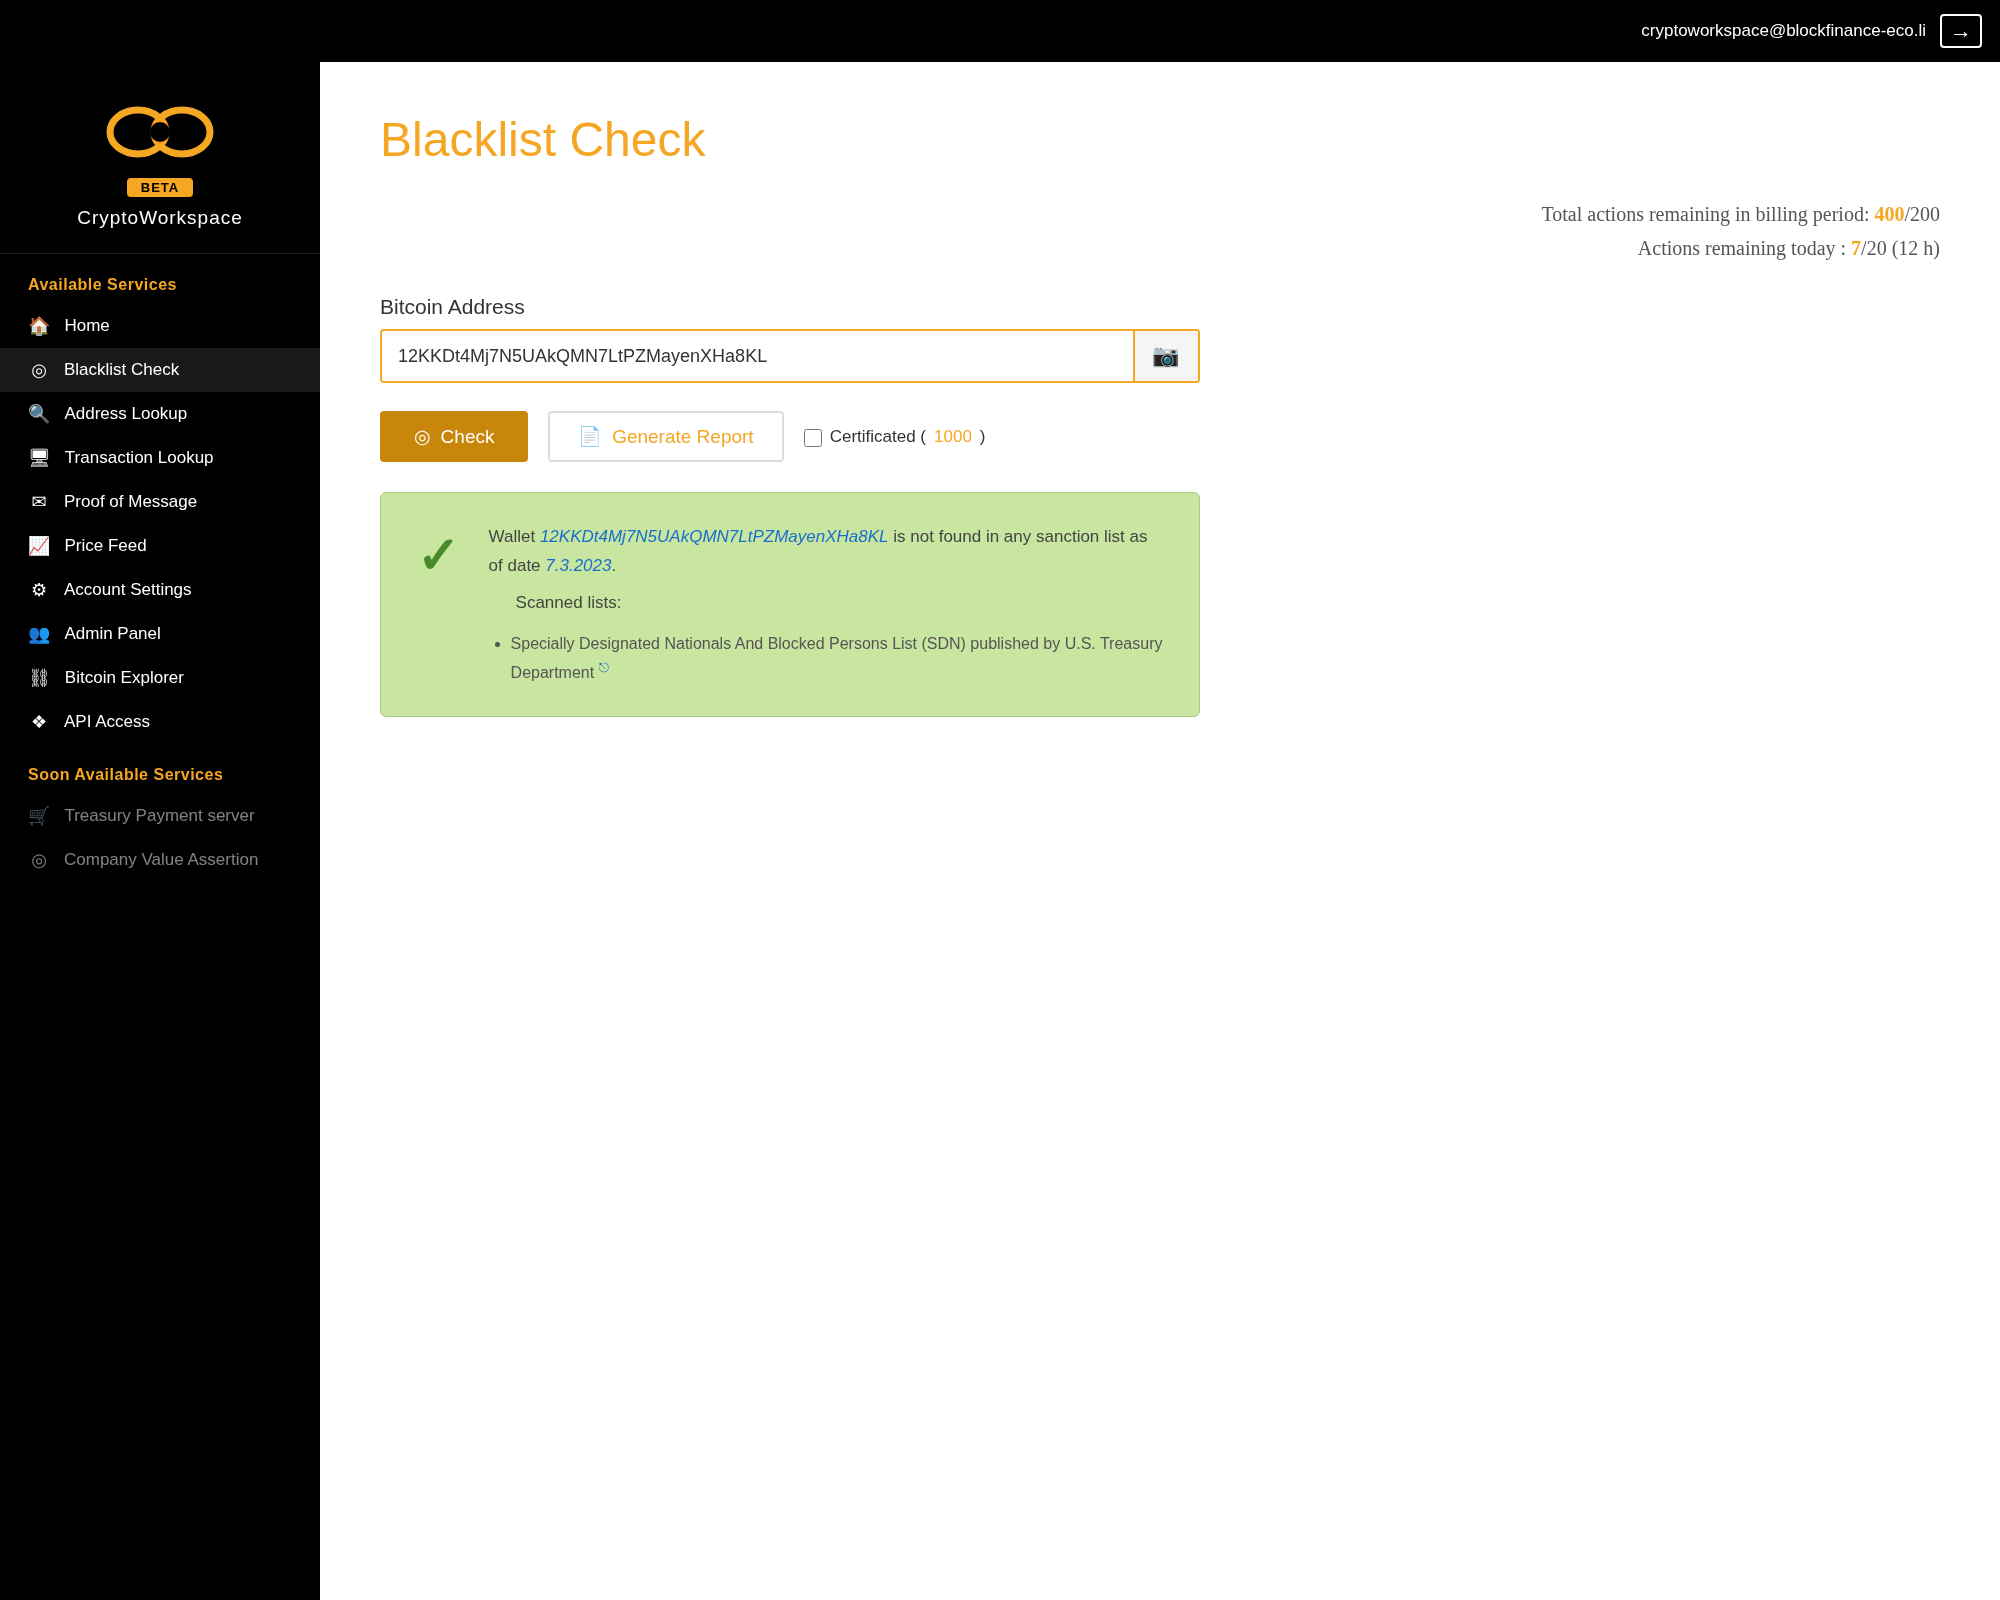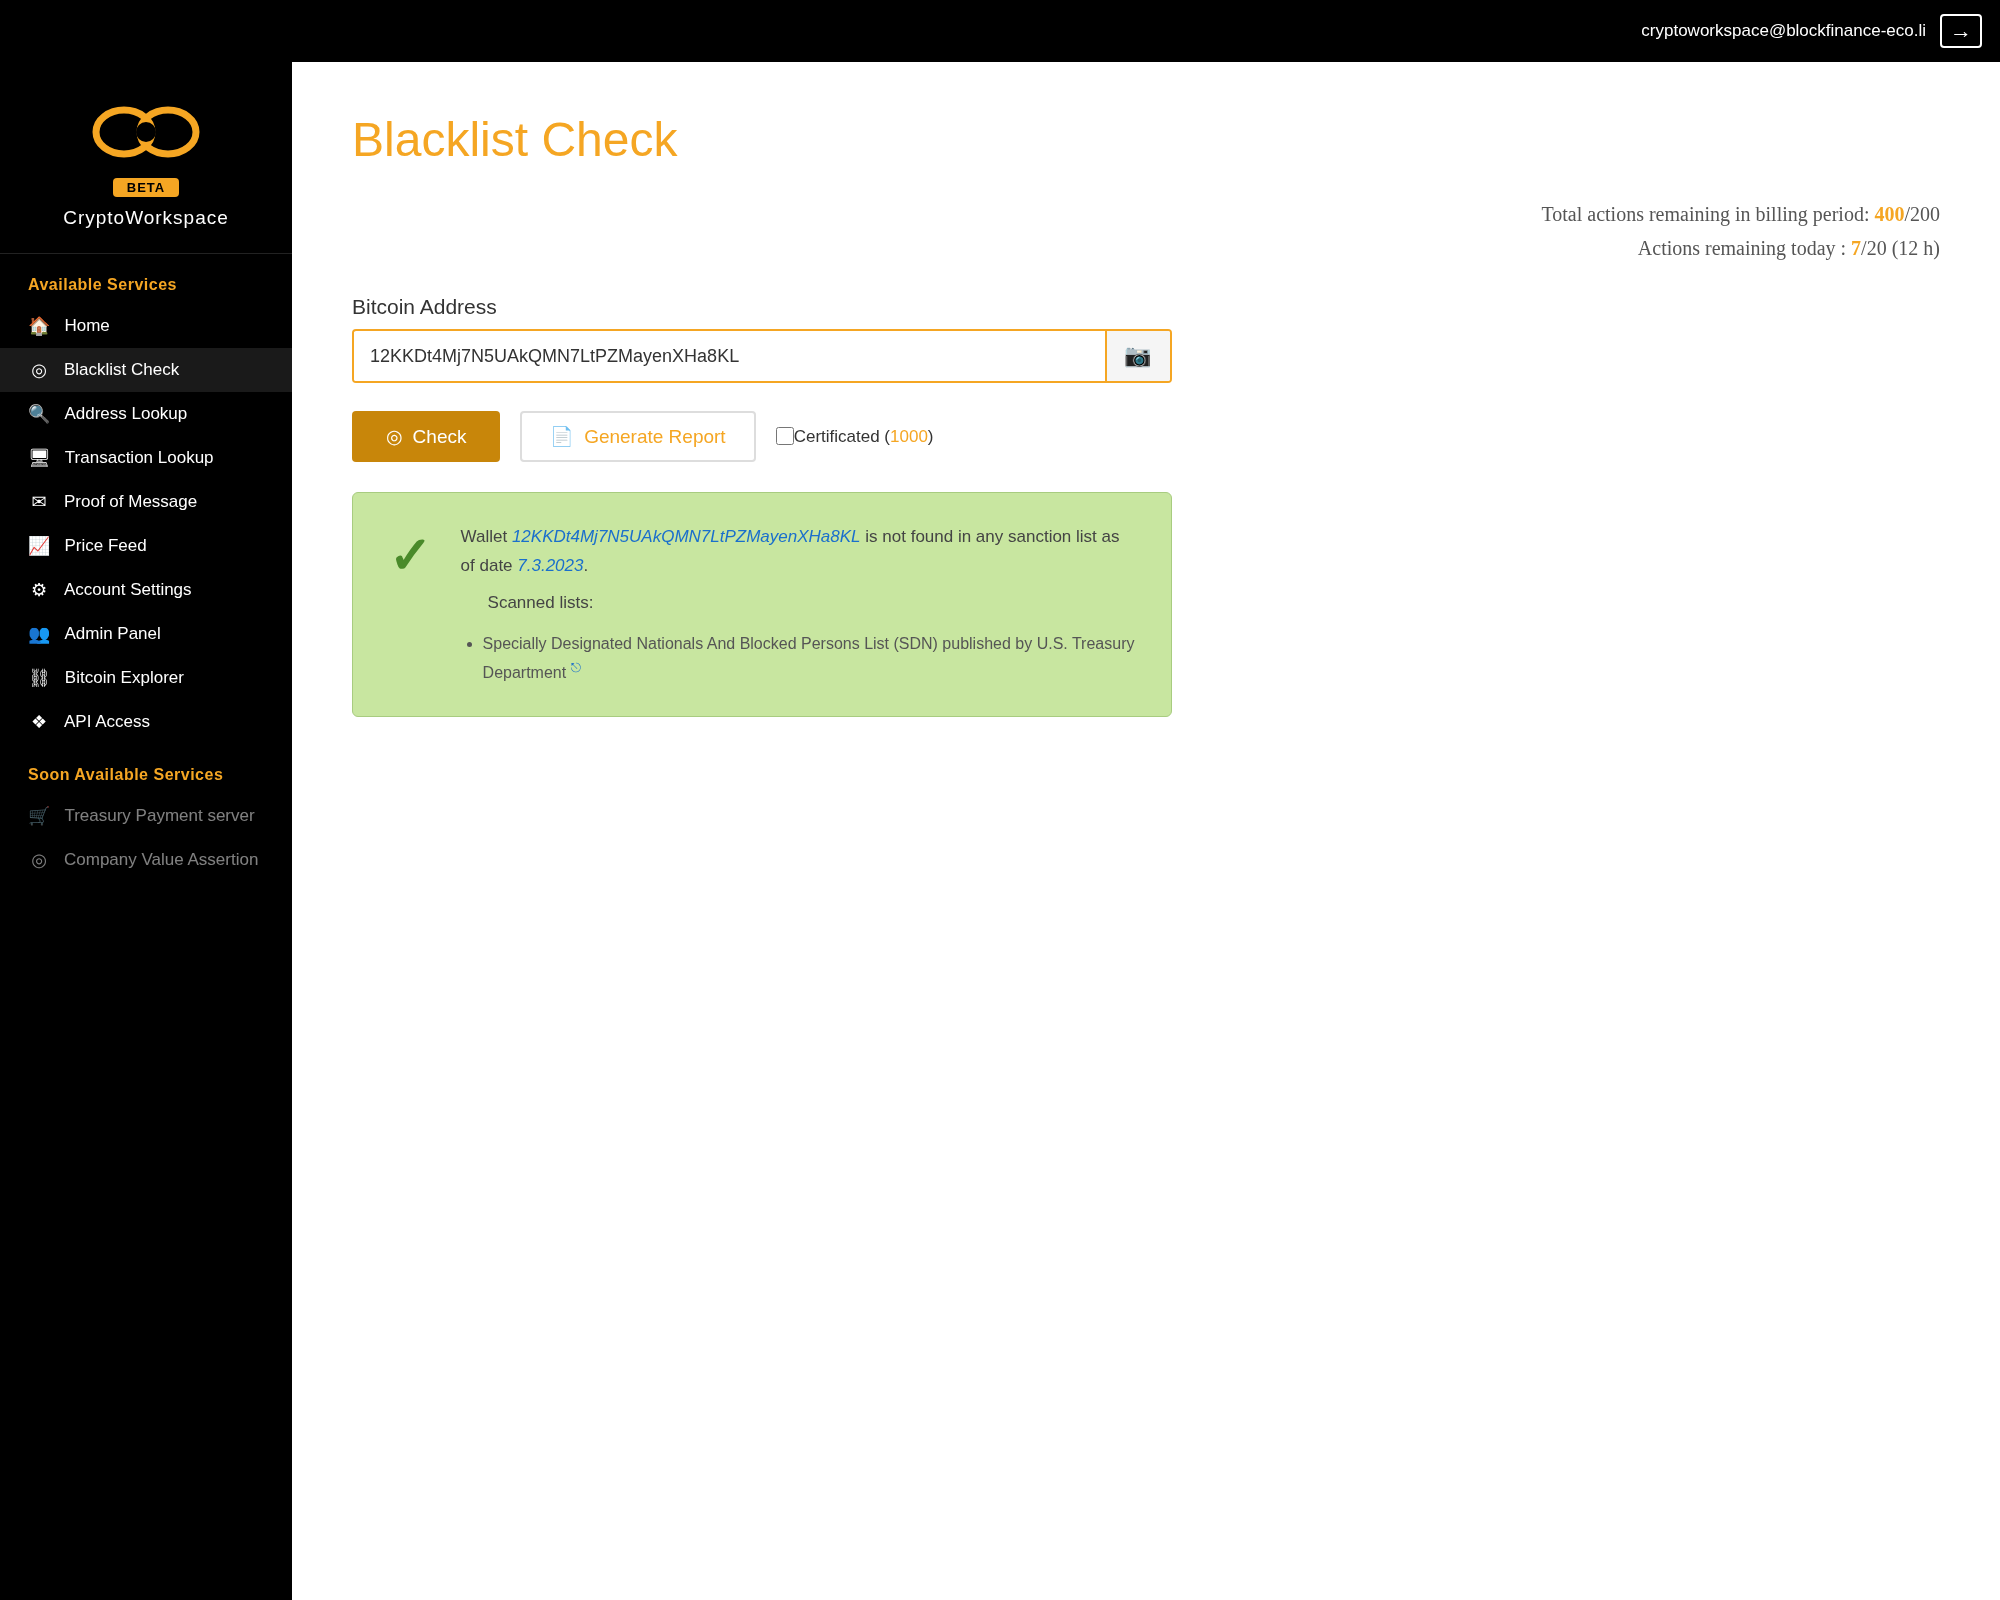--- a/index.html
+++ b/index.html
@@ -32,21 +32,21 @@
 
     
     .layout {
       display: flex;
       flex: 1;
       overflow: hidden;
     }
 
     
     .sidebar {
-      width: 292px;
+      width: 320px;
       background: #000;
       color: #fff;
       display: flex;
       flex-direction: column;
       padding-bottom: 30px;
       overflow-y: auto;
       flex-shrink: 0;
     }
     .sidebar-logo-area {
       display: flex;
@@ -198,21 +198,22 @@
       padding: 12px 28px;
       cursor: pointer;
       display: flex;
       align-items: center;
       gap: 10px;
       font-weight: 500;
     }
 
     .cert-label {
       display: flex;
-      align-items: flex-start;
+      align-items: flex-end;
+      gap: 8px;
       font-size: 17px;
       color: #333;
       cursor: pointer;
     }
     .cert-label input[type=checkbox] {
       width: 18px;
       height: 18px;
       cursor: pointer;
     }
     .cert-count { color: #f5a623; }

